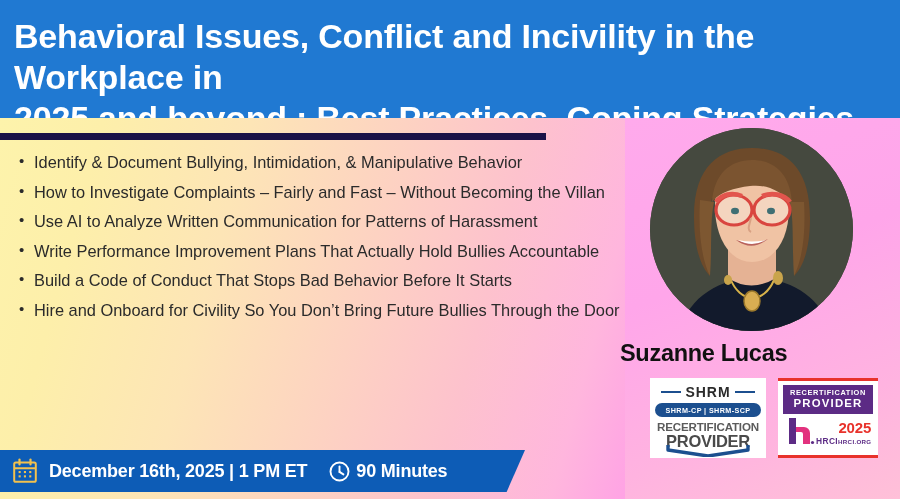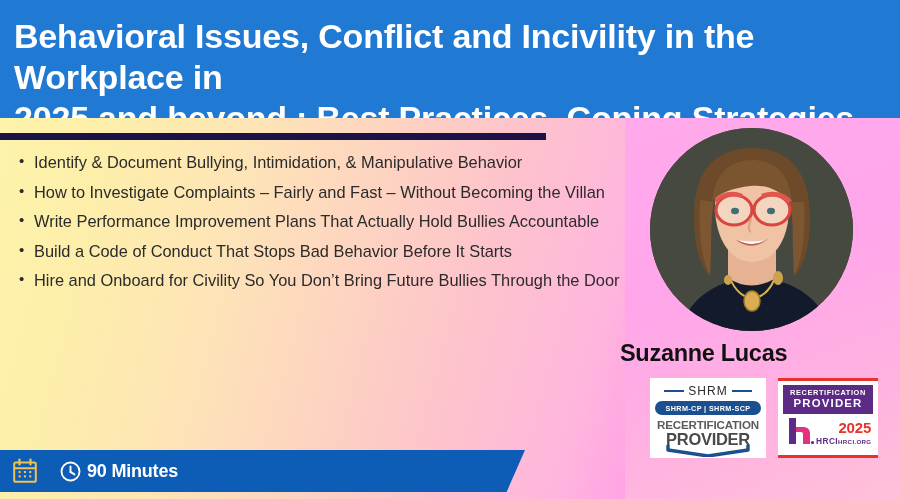--- a/index.html
+++ b/index.html
@@ -146,22 +146,22 @@
     margin-top: 1px;
   }
   .shrm-top .rule {
     flex: 1;
     height: 2px;
     background: #1c4f8f;
     max-width: 20px;
   }
   .shrm-word {
     color: #2b2b2b;
-    font-size: 12px;
-    font-weight: normal;
+    font-size: 14px;
+    font-weight: bold;
     letter-spacing: 1px;
   }
   .shrm-cert {
     margin-top: 3px;
     background: #1c4f8f;
     color: #ffffff;
     font-size: 7.2px;
     font-weight: bold;
     letter-spacing: 0.4px;
     padding: 2.5px 5px;
@@ -308,20 +308,21 @@
   <div class="body-area">
     <div class="left-gradient"></div>
     <div class="right-pink"></div>
   </div>
 
   <div class="navy-rule"></div>
 
   <ul class="bullets">
     <li>Identify &amp; Document Bullying, Intimidation, &amp; Manipulative Behavior</li>
     <li>How to Investigate Complaints – Fairly and Fast – Without Becoming the Villan</li>
+    <li>Use AI to Analyze Written Communication for Patterns of Harassment</li>
     <li>Write Performance Improvement Plans That Actually Hold Bullies Accountable</li>
     <li class="nojustify">Build a Code of Conduct That Stops Bad Behavior Before It Starts</li>
     <li>Hire and Onboard for Civility So You Don’t Bring Future Bullies Through the Door</li>
   </ul>
 
   <div class="photo-wrap">
     <svg class="photo-svg" viewBox="0 0 203 203">
       <rect width="203" height="203" fill="#45493f"></rect>
 
       <path d="M30 203 C38 168 72 150 104 150 C138 150 172 168 180 203 Z" fill="#121a2c"></path>
@@ -411,20 +412,21 @@
       <line x1="18.5" y1="1.6" x2="18.5" y2="6.5" stroke="#f2c14e" stroke-width="2.2" stroke-linecap="round"></line>
       <g fill="#f2c14e">
         <rect x="6.6" y="13" width="2.1" height="2.1"></rect>
         <rect x="11.9" y="13" width="2.1" height="2.1"></rect>
         <rect x="17.2" y="13" width="2.1" height="2.1"></rect>
         <rect x="6.6" y="17.3" width="2.1" height="2.1"></rect>
         <rect x="11.9" y="17.3" width="2.1" height="2.1"></rect>
         <rect x="17.2" y="17.3" width="2.1" height="2.1"></rect>
       </g>
     </svg>
+    <span class="banner-date">December 16th, 2025 | 1 PM ET</span>
     <svg class="clock-icon" viewBox="0 0 21 21">
       <circle cx="10.5" cy="10.5" r="9" fill="none" stroke="#ffffff" stroke-width="1.9"></circle>
       <line x1="10.5" y1="5.4" x2="10.5" y2="10.9" stroke="#ffffff" stroke-width="1.9" stroke-linecap="round"></line>
       <line x1="10.5" y1="10.9" x2="14.4" y2="13.4" stroke="#ffffff" stroke-width="1.9" stroke-linecap="round"></line>
     </svg>
     <span class="banner-duration">90 Minutes</span>
   </div>
 
 </div>
 

